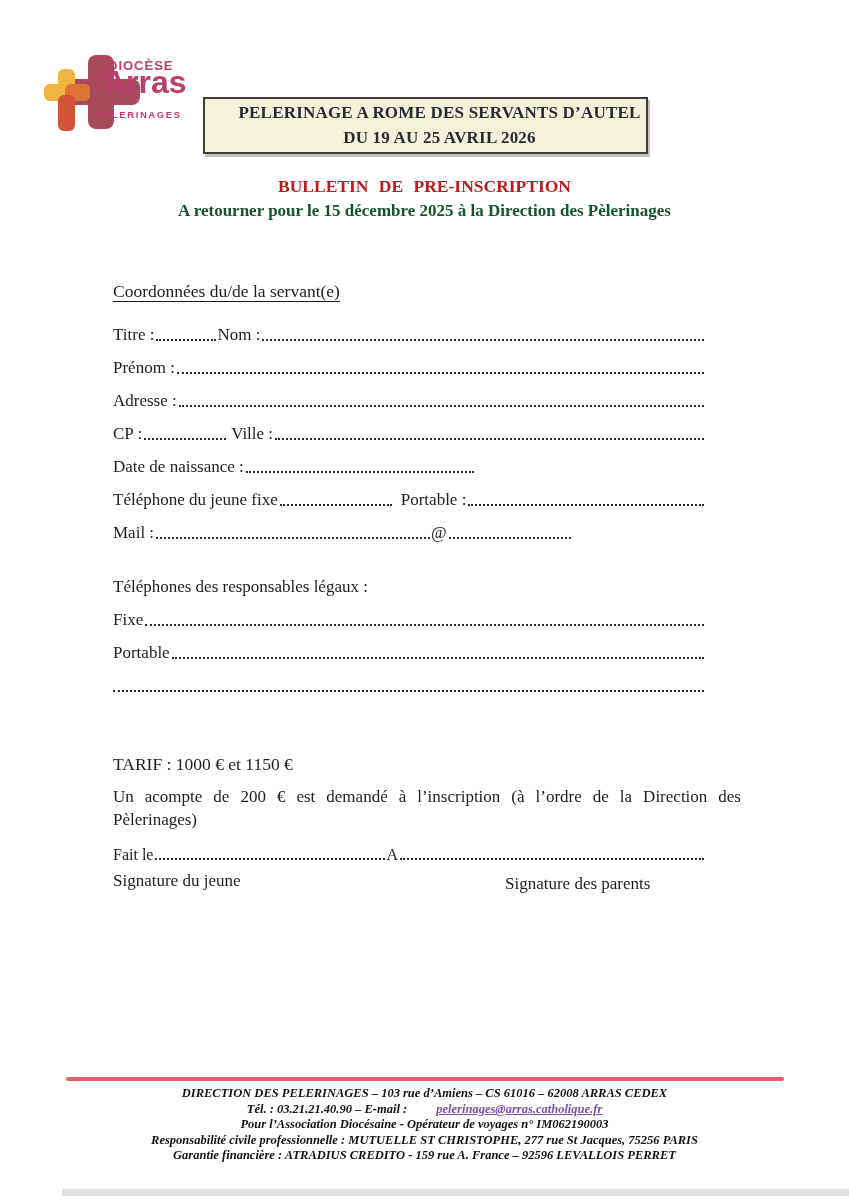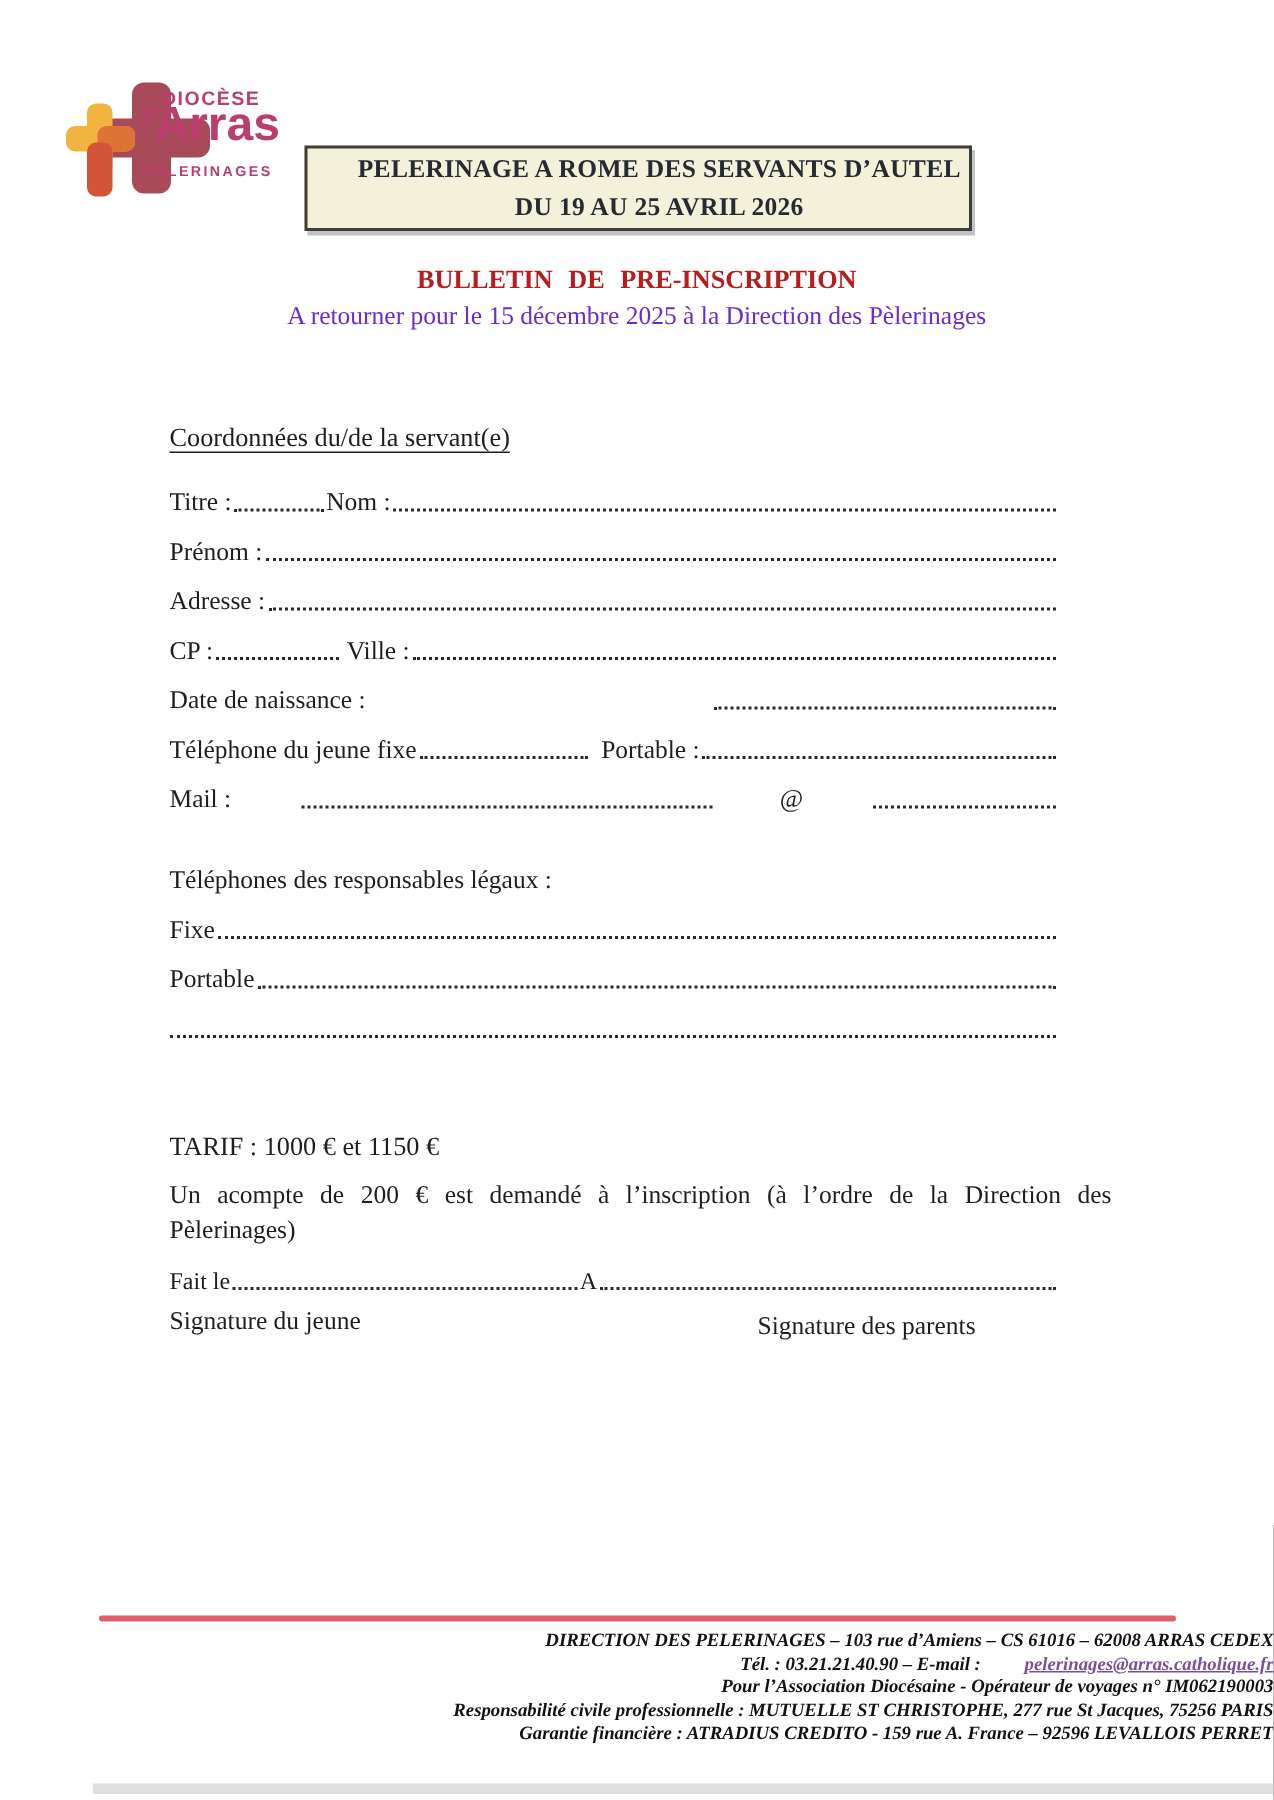--- a/index.html
+++ b/index.html
@@ -34,49 +34,49 @@
     background:#f4f1da; border:2px solid #3f3d38; box-shadow:2px 3px 0 #c2c2c2;
     display:flex; flex-direction:column; align-items:center; justify-content:center;
     font-weight:bold; font-size:17px; color:#262b33; text-align:center; line-height:1.45;
     letter-spacing:.2px;
     padding-left:28px;
   }
 
   
   .subtitle { position:absolute; left:0; right:0; top:176px; text-align:center; }
   .subtitle .l1 { font-weight:bold; font-size:17.5px; color:#b91c1c; word-spacing:6px; }
-  .subtitle .l2 { font-weight:normal; font-size:17px; color:#6d28d9; margin-top:4px; }
+  .subtitle .l2 { font-weight:bold; font-size:17px; color:#14532d; margin-top:4px; }
 
   
   .section-heading {
     position:absolute; left:113px; top:281px; font-size:17.5px;
     text-decoration:underline; text-underline-offset:4px;
   }
 
   
   .form-block { position:absolute; left:113px; top:312px; width:592px; }
-  .row { display:flex; align-items:flex-end; height:33px;justify-content:space-between; }
+  .row { display:flex; align-items:flex-end; height:33px; }
   .row .lbl { font-size:17px; line-height:21px; white-space:nowrap; }
   .dots { border-bottom:2px dotted #2a2a2a; margin:0 1px 4px 2px; align-self:flex-end; }
   .dots.flex { flex:1 1 auto; }
   .gap-sm { height:21px; }
 
   
   .tarif-block { position:absolute; left:113px; top:752px; width:628px; }
   .tarif-heading { font-weight:normal; font-size:17.5px; line-height:24px; }
   .tarif-par { margin-top:9px; font-size:17px; line-height:23px; text-align:justify; word-spacing:2px; }
 
   
   .lower { position:absolute; left:113px; top:838px; width:592px; }
   .fait-row { display:flex; align-items:flex-end; height:26px; }
   .sig-row { position:relative; margin-top:7px; font-size:17px; height:24px; }
   .sig-parents { position:absolute; left:392px; top:3px; }
 
   
-  .footer { position:absolute; left:0; right:0; top:1077px; text-align:right; }
+  .footer { position:absolute; left:0; right:0; top:1077px; text-align:center; }
   .footer-rule { width:718px; height:4px; margin:0 auto 5px auto; background:#e05f68; border-radius:2px; }
   .footer-line {
     font-family:"Liberation Serif", serif; font-style:italic; font-weight:bold;
     font-size:12.5px; line-height:15.6px; color:#111;
   }
   .email-link { color:#7a4fa3; text-decoration:underline; cursor:pointer;margin-left:26px; }
 
   .scan-band { position:absolute; left:62px; right:0; bottom:4px; height:7px; background:#e0e0e0; }
 </style>
 </head>

